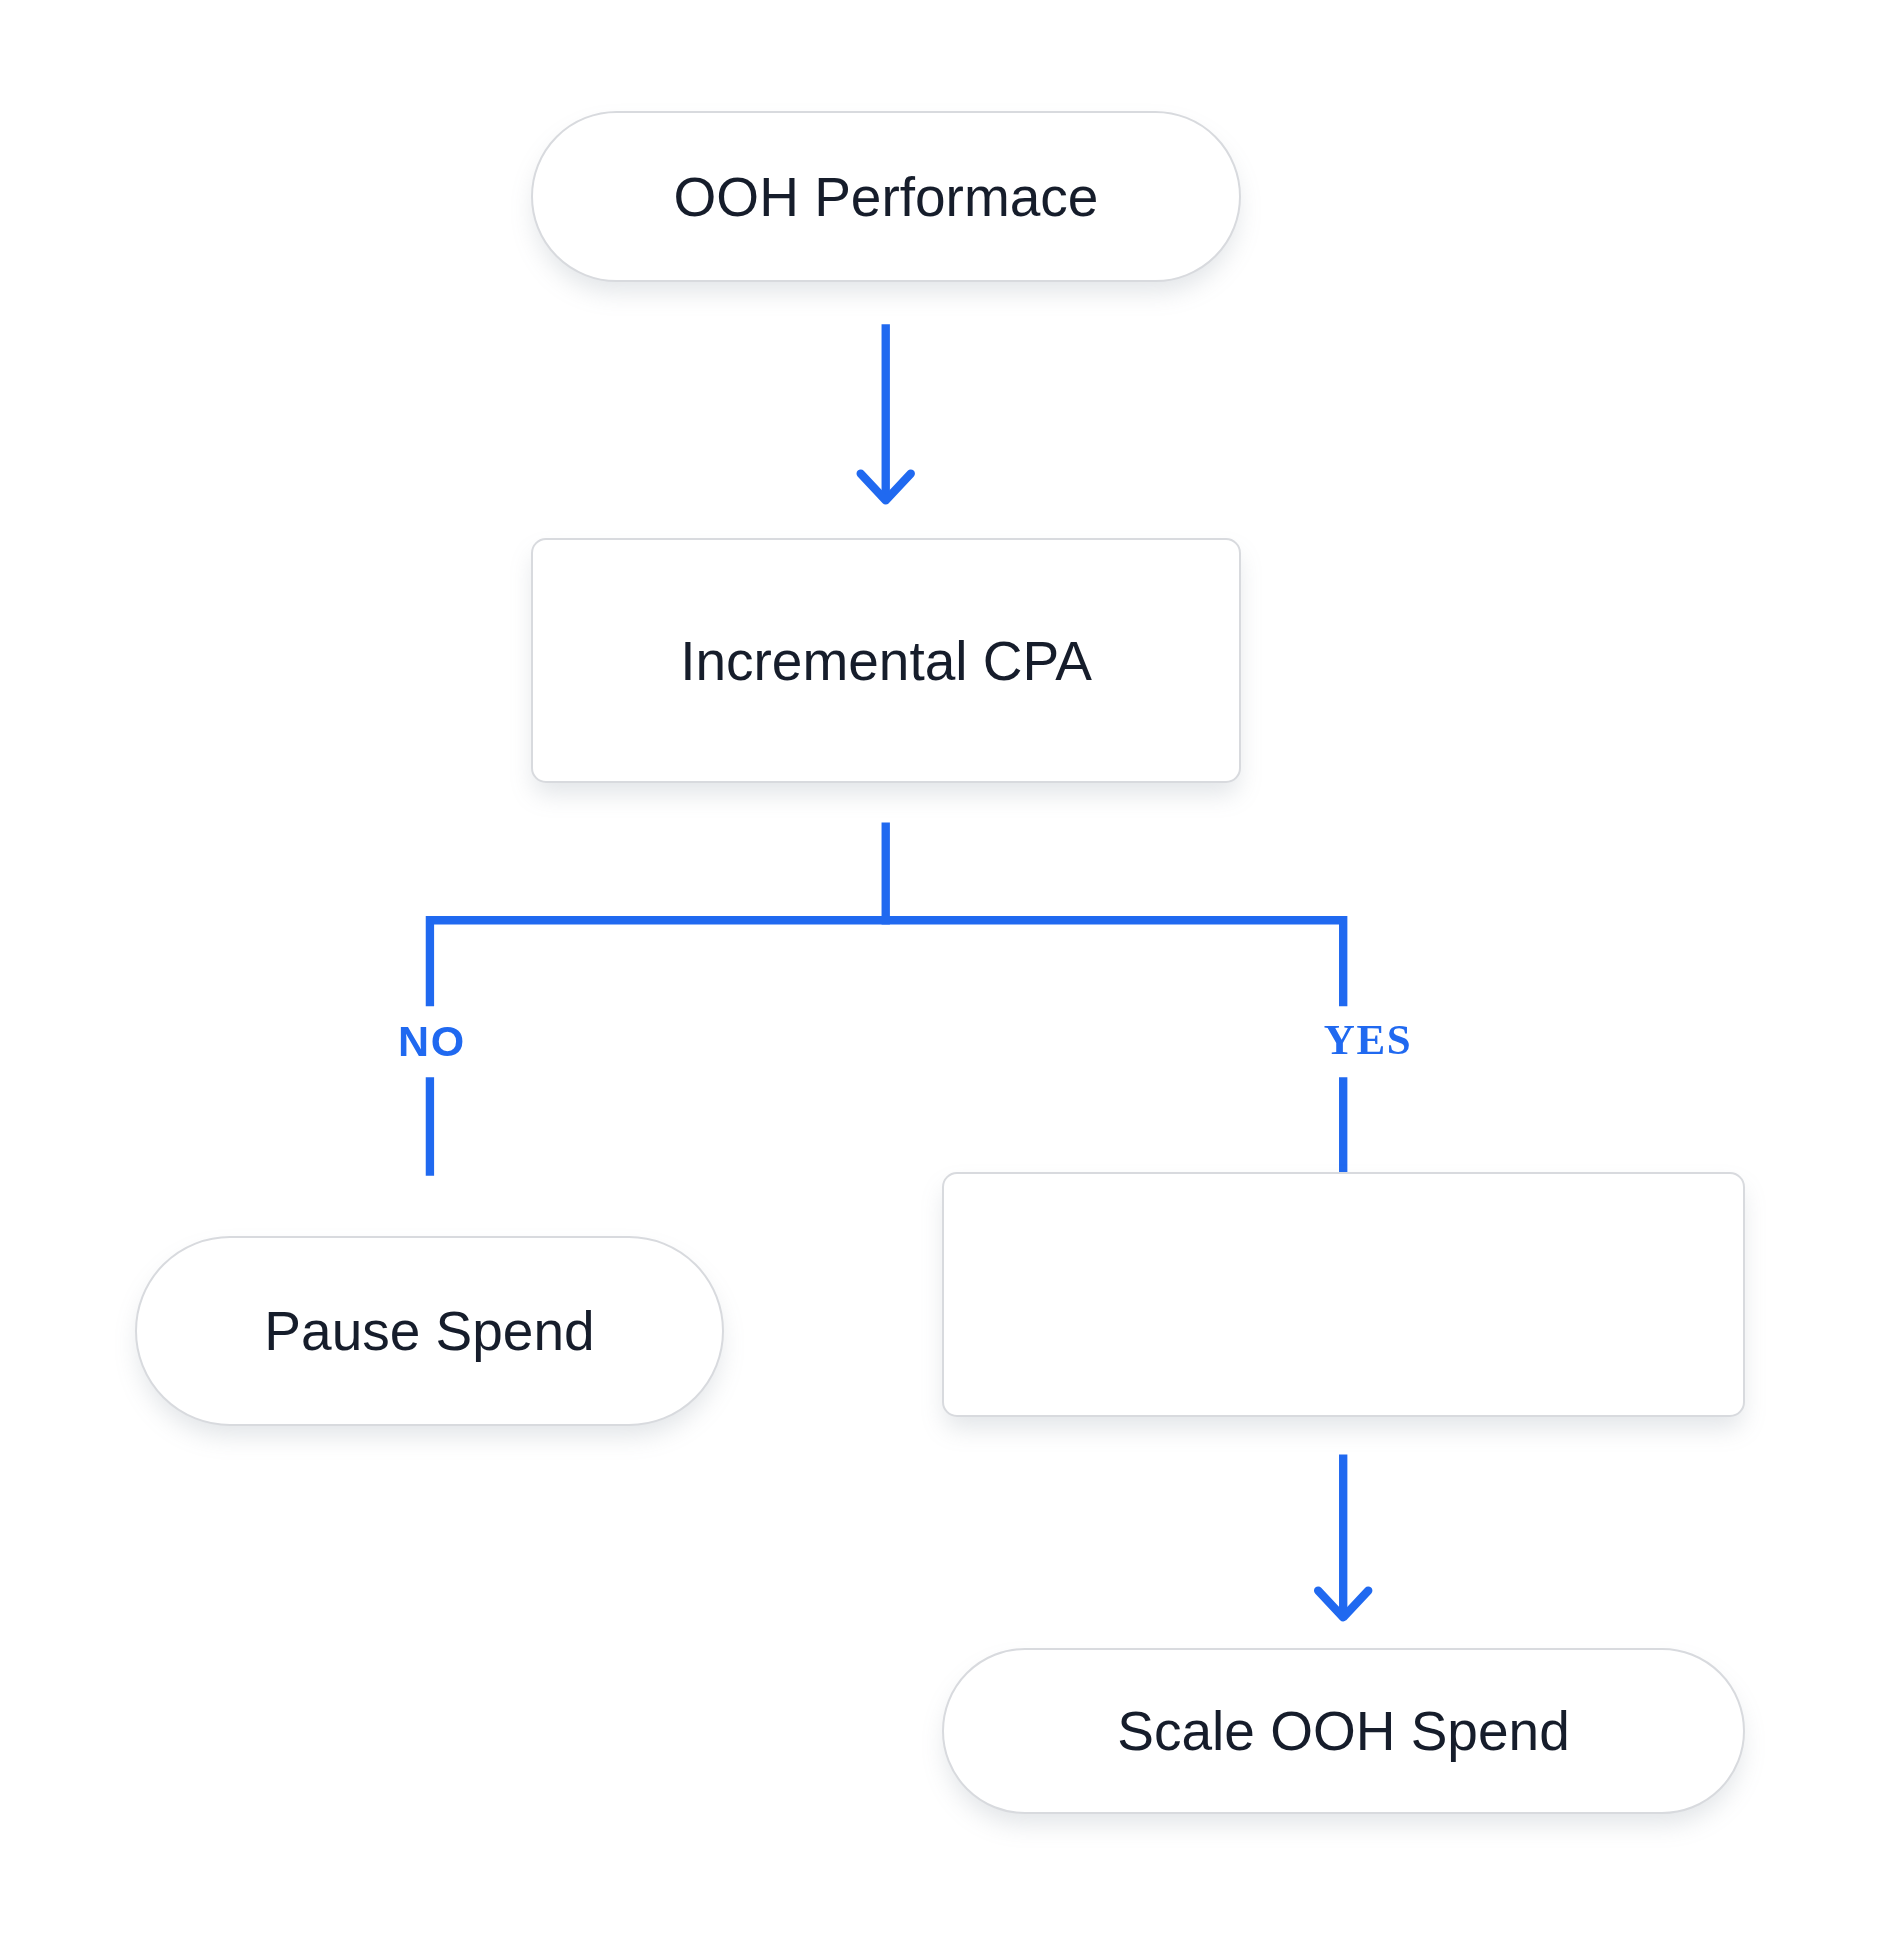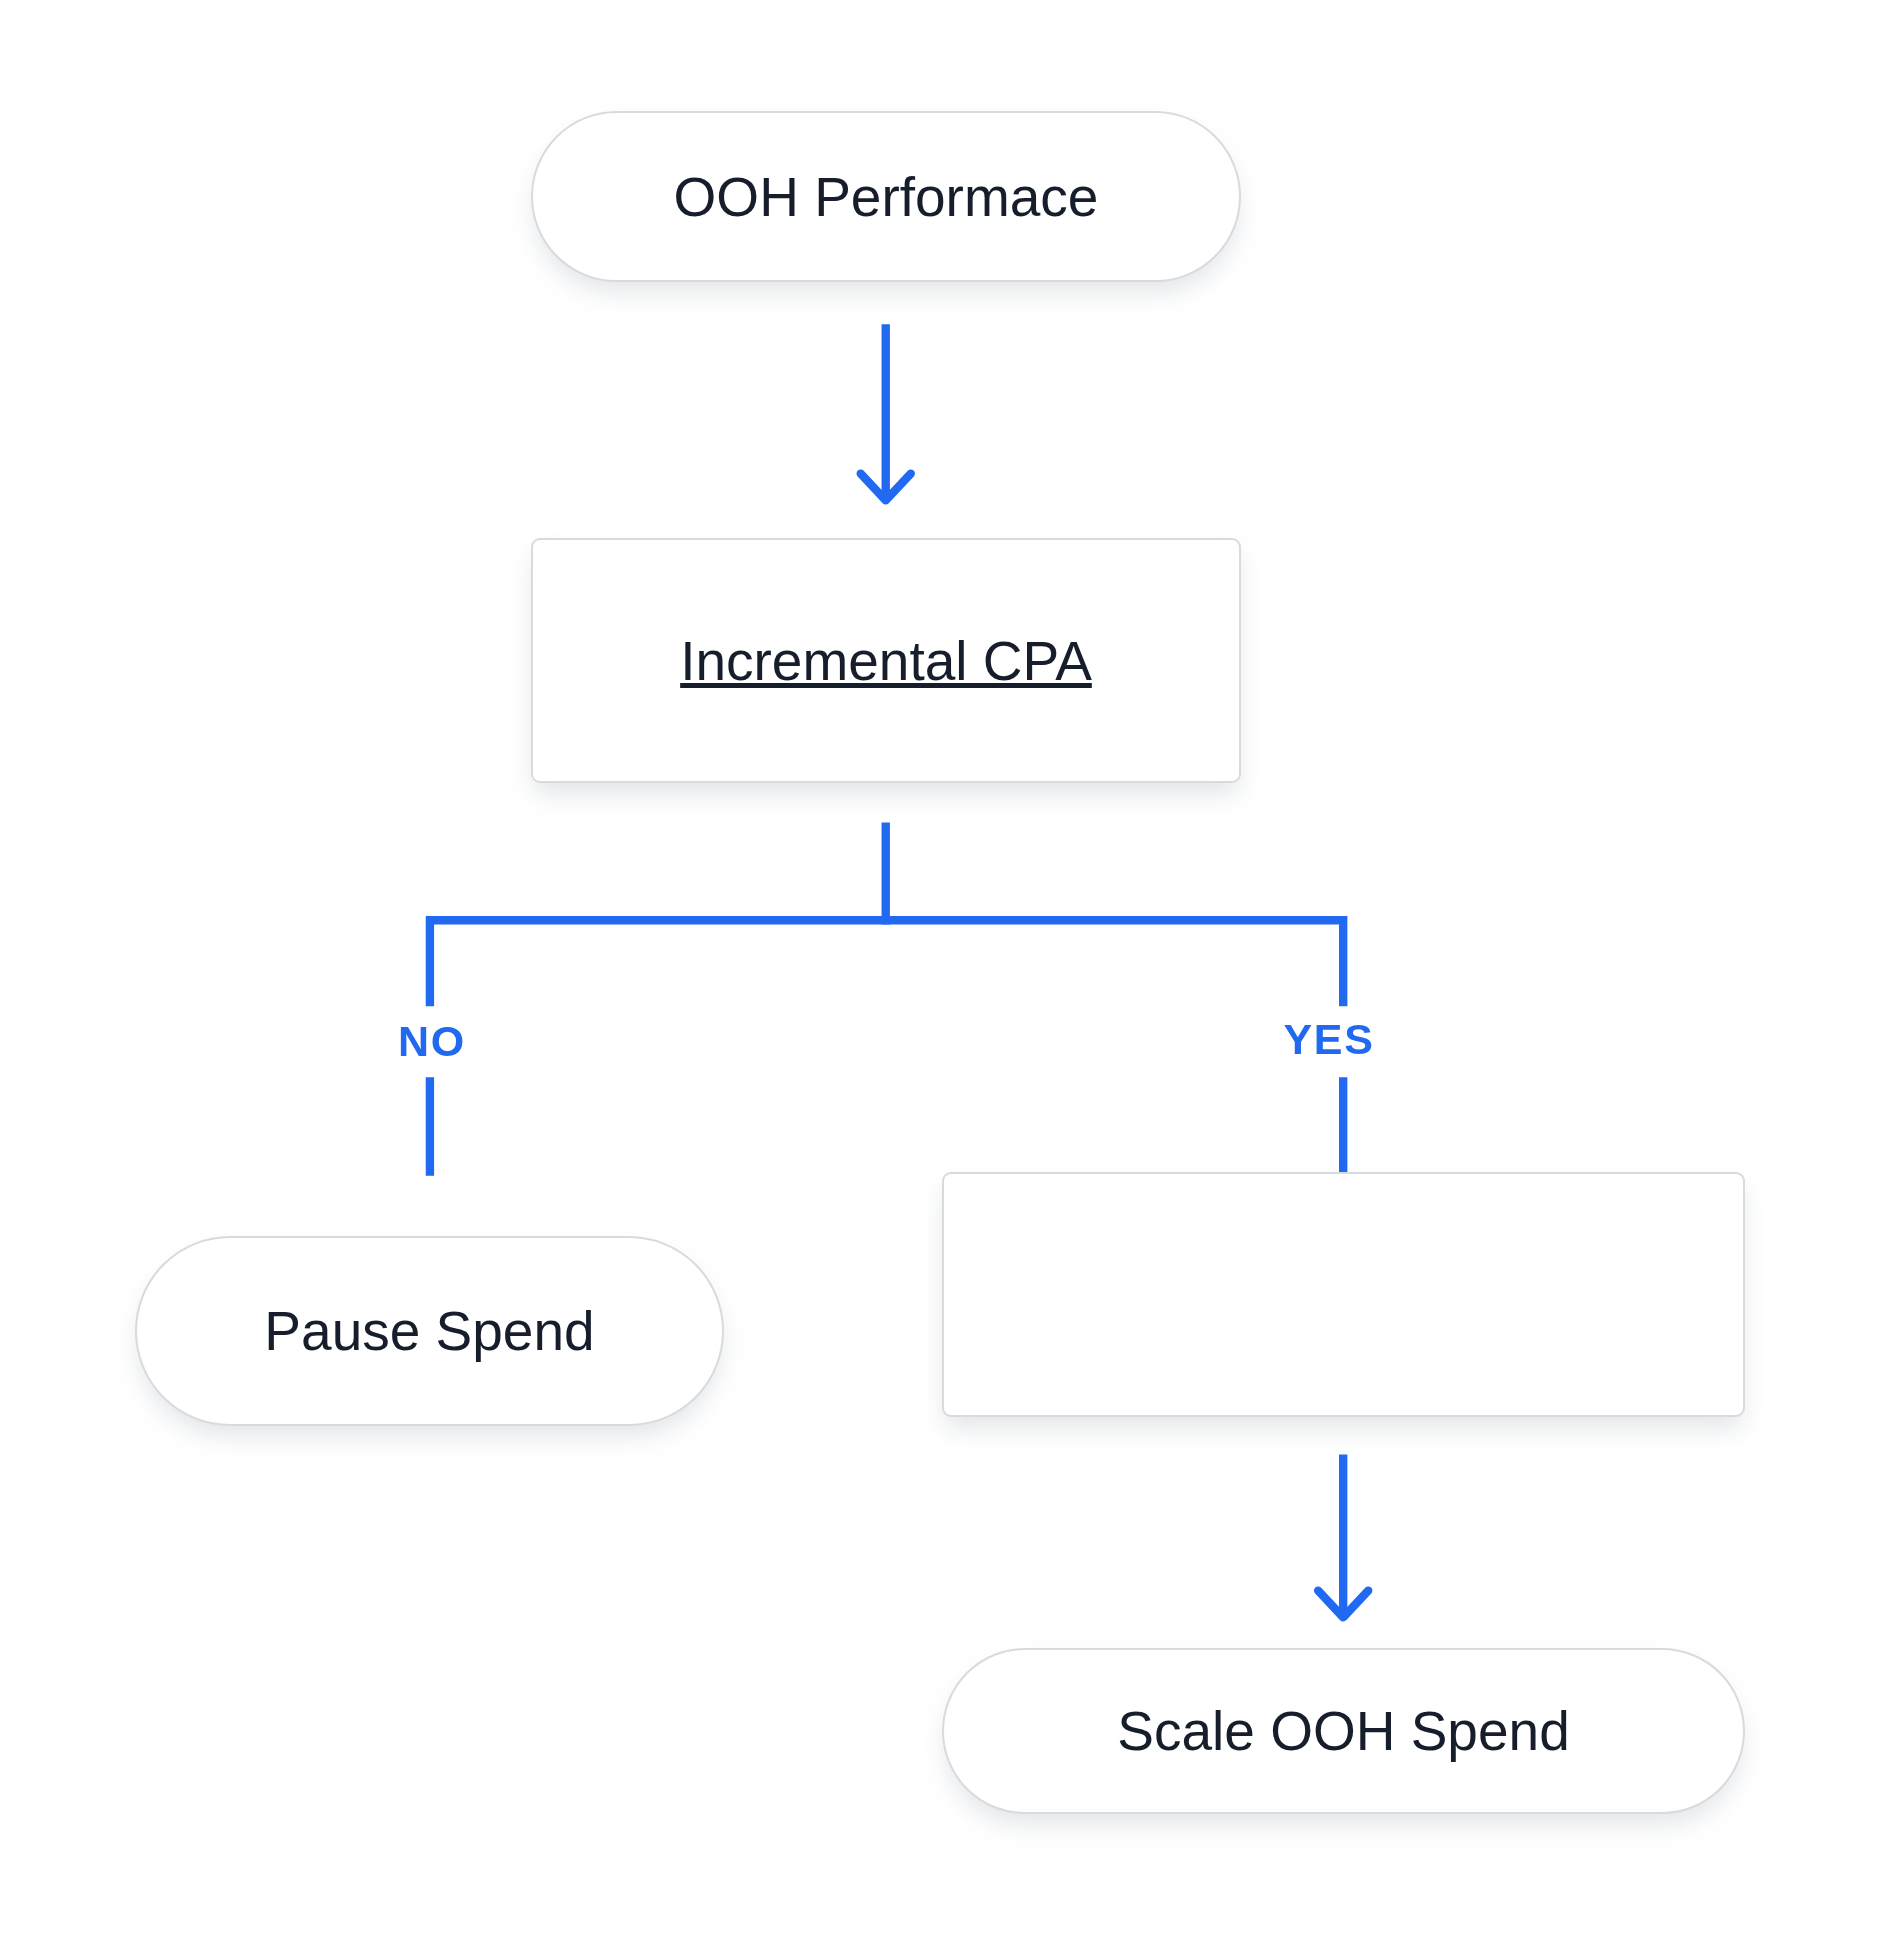--- a/index.html
+++ b/index.html
@@ -32,39 +32,39 @@
     background: #FFFFFF;
     border: 2.5px solid #D8DADE;
     color: #161D2B;
     font-size: 55px;
     font-weight: 500;
     line-height: 90px;
     box-shadow: 0 13.4px 25px -3.3px rgba(125, 135, 152, 0.22);
     box-sizing: border-box;
   }
   .node.pill { border-radius: 100px; }
-  .node.rect { border-radius: 9px; text-decoration: underline; }
+  .node.rect { border-radius: 15px; }
 
   #node-root     { left: 531px;  top: 111px;  width: 710px; height: 171px; }
   #node-decision { left: 531px;  top: 538px;  width: 710px; height: 245px; }
   #node-pause    { left: 135px;  top: 1236px; width: 589px; height: 190px; }
   #node-optimize { left: 942px; top: 1172px; width: 803px; height: 245px; }
   #node-scale    { left: 942px; top: 1648px; width: 803px; height: 166px; }
 
   .branch-label {
     position: absolute;
     transform: translate(-50%, -50%);
     color: #2069F0;
     font-size: 43px;
     font-weight: 700;
     letter-spacing: 1.7px;
     white-space: nowrap;
   }
   #label-no  { left: 432px;  top: 1041px; }
-  #label-yes { left: 1329px; top: 1039px; }
+  #label-yes { left: 1368px; top: 1039px; font-family: Liberation Serif, serif; }
 
   .line {
     stroke: #2069F0;
     stroke-width: 10;
     fill: none;
   }
   .line.sharp { stroke-linecap: butt; stroke-linejoin: miter; }
   .line.head  { stroke-linecap: round; stroke-linejoin: round; }
 </style>
 </head>

